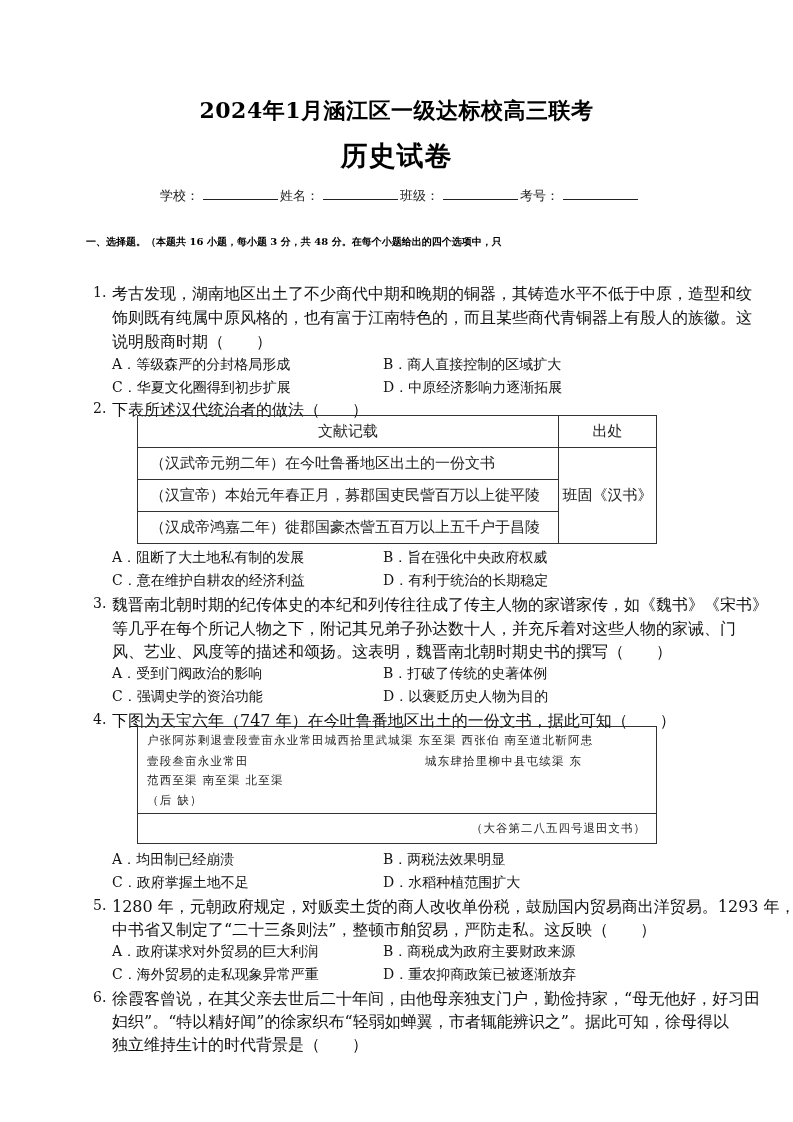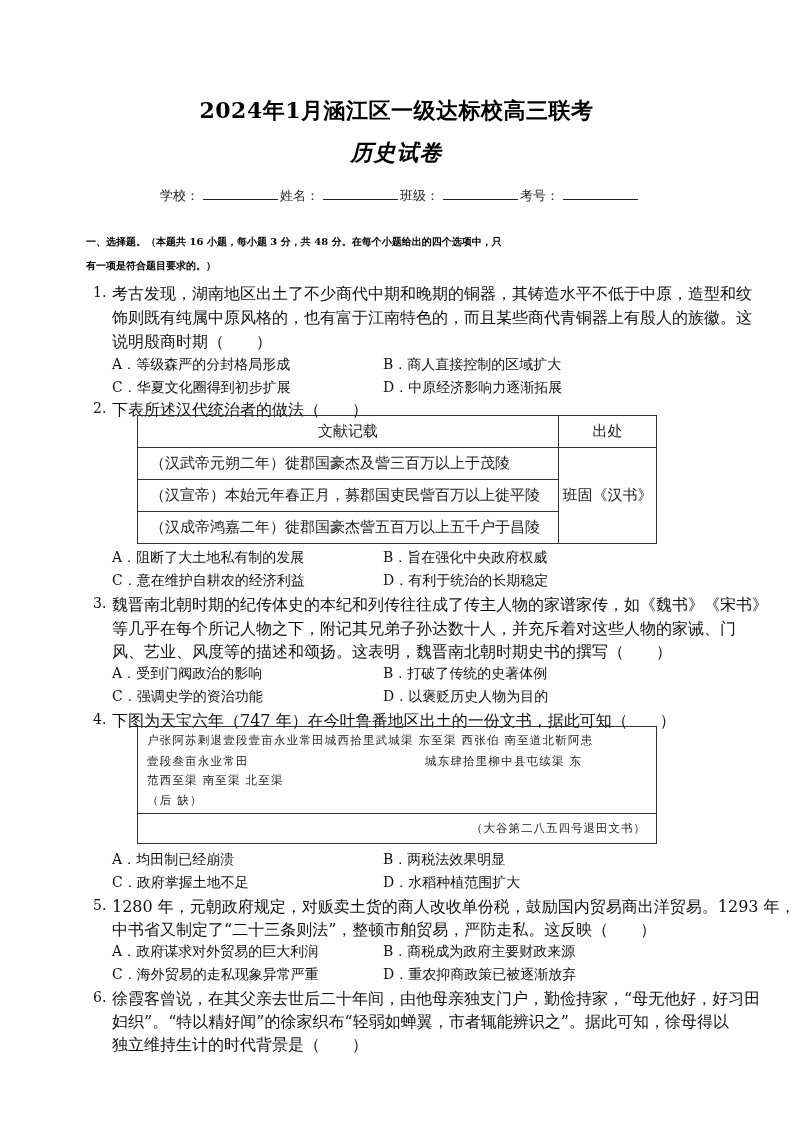--- a/index.html
+++ b/index.html
@@ -1,21 +1,21 @@
 <!DOCTYPE html>
 <html><head>
 <meta charset="utf-8">
 <style>
   * { box-sizing: border-box; margin: 0; padding: 0; }
   html, body { width: 793px; height: 1122px; background: #fff; overflow: hidden; }
   body { position: relative; font-family: "DejaVu Serif", "Liberation Serif", serif; color: #111; }
   .page { position: absolute; left: 0; top: 16px; width: 793px; height: 1122px; }
   .title { position: absolute; left: 0; width: 793px; text-align: center; font-weight: bold; color: #000; }
   .t1 { top: 80px; font-size: 22px; letter-spacing: 0.5px; }
-  .t2 { top: 122px; font-size: 22px; letter-spacing: 1px; font-style: italic; }
+  .t2 { top: 122px; font-size: 27px; letter-spacing: 1px; }
   .info { position: absolute; top: 171px; left: 160px; font-size: 13px; color: #222; white-space: nowrap; display: flex; align-items: baseline; }
   .info .lab { }
   .info .blank { display: inline-block; width: 75px; border-bottom: 1px solid #222; height: 12px; margin: 0 2px 0 4px; }
   .section { position: absolute; left: 86px; top: 214px; width: 630px; font-size: 10px; font-weight: bold; line-height: 24px; color: #000; }
   .line { position: absolute; font-size: 16px; white-space: nowrap; color: #111; }
   .qnum { position: absolute; font-size: 14px; color: #111; }
   .opt { position: absolute; font-size: 14px; white-space: nowrap; color: #111; }
   table.t { position: absolute; left: 137px; top: 399px; width: 520px; border-collapse: collapse; font-size: 15px; font-family: "DejaVu Serif", "Liberation Serif", serif; color: #222; }
   table.t td, table.t th { border: 1.4px solid #333; font-weight: normal; height: 32px; }
   table.t th { text-align: center; }
@@ -41,21 +41,20 @@
     <span class="lab">姓名：</span>
     <span class="blank"></span>
     <span class="lab">班级：</span>
     <span class="blank"></span>
     <span class="lab">考号：</span>
     <span class="blank"></span>
   </div>
 
   <div class="section">
     <div>一、选择题。（本题共 16 小题，每小题 3 分，共 48 分。在每个小题给出的四个选项中，只</div>
-    <div>有一项是符合题目要求的。）</div>
   </div>
 
   <div>
     <span class="qnum" style="left:93px; top:268px;">1.</span>
     <span class="line" style="left:112px; top:268px;">考古发现，湖南地区出土了不少商代中期和晚期的铜器，其铸造水平不低于中原，造型和纹</span>
     <span class="line" style="left:112px; top:292px;">饰则既有纯属中原风格的，也有富于江南特色的，而且某些商代青铜器上有殷人的族徽。这</span>
     <span class="line" style="left:112px; top:316px;">说明殷商时期（　　）</span>
     <span class="opt" style="left:112px; top:340px;"><span>A．</span><span>等级森严的分封格局形成</span></span>
     <span class="opt" style="left:383px; top:340px;"><span>B．</span><span>商人直接控制的区域扩大</span></span>
     <span class="opt" style="left:112px; top:363px;"><span>C．</span><span>华夏文化圈得到初步扩展</span></span>
@@ -65,21 +64,21 @@
   <div>
     <span class="qnum" style="left:93px; top:384px;">2.</span>
     <span class="line" style="left:112px; top:384px;">下表所述汉代统治者的做法（　　）</span>
     <table class="t">
       <tbody>
           <tr>
         <th>文献记载</th>
         <th>出处</th>
       </tr>
       <tr>
-        <td class="rec">（汉武帝元朔二年）徙郡国豪杰及訾三百万以上于茂陵</td>
+        <td class="rec">（汉武帝元朔二年）在今吐鲁番地区出土的一份文书</td>
         <td class="src" rowspan="3">班固《汉书》</td>
       </tr>
       <tr>
         <td class="rec">（汉宣帝）本始元年春正月，募郡国吏民訾百万以上徙平陵</td>
       </tr>
       <tr>
         <td class="rec">（汉成帝鸿嘉二年）徙郡国豪杰訾五百万以上五千户于昌陵</td>
       </tr>
     </tbody>
       </table>

